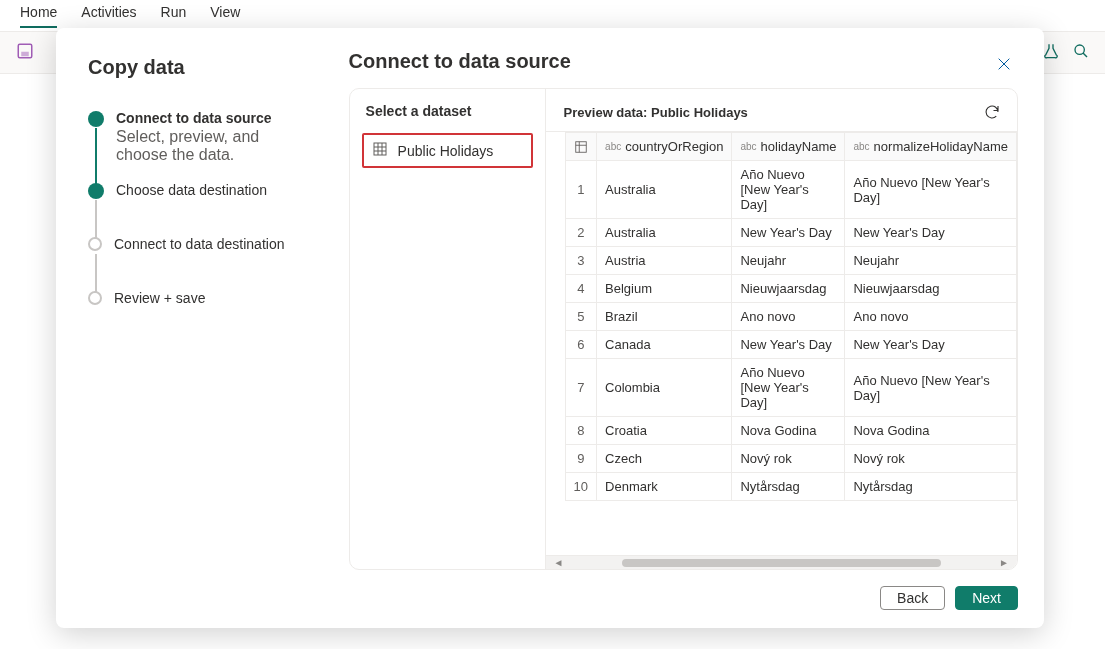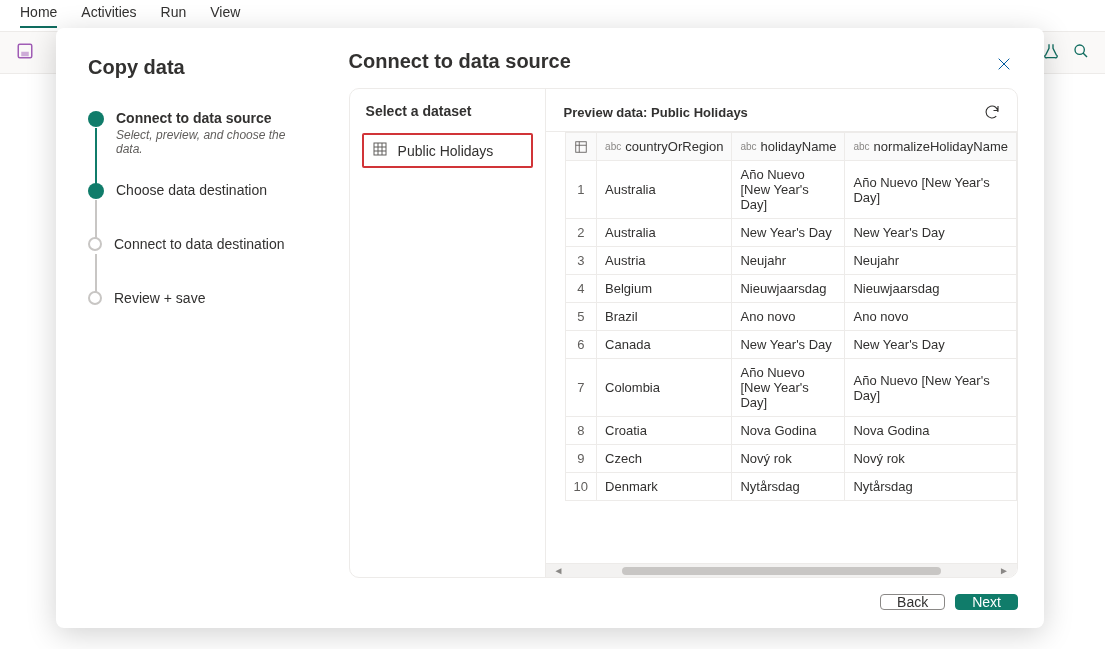--- a/index.html
+++ b/index.html
@@ -24,21 +24,21 @@
   .step { display: flex; align-items: flex-start; gap: 12px; min-height: 54px; position: relative; }
   .step .marker { width: 16px; height: 16px; border-radius: 50%; margin-top: 1px; flex-shrink: 0; display: flex; align-items: center; justify-content: center; }
   .step .line { position: absolute; left: 7px; top: 18px; width: 2px; background: #107c6a; bottom: -2px; }
   .step .line.gray { background: #c8c6c4; }
   .marker.done { background: #107c6a; }
   .marker.done::after { content: ""; width: 5px; height: 8px; border: solid #fff; border-width: 0 2px 2px 0; transform: rotate(45deg); margin-top: -2px; }
   .marker.filled { background: #107c6a; }
   .marker.empty { border: 2px solid #c8c6c4; width: 14px; height: 14px; }
   .step-label { font-size: 14px; }
   .step-label.bold { font-weight: 600; }
-  .step-sub { font-size: 12px; color: #605e5c; margin-top: 2px; font-style: italic; }
+  .step-sub { font-size: 16px; color: #605e5c; margin-top: 2px; }
 
   .wizard-right { flex: 1; padding: 22px 26px 18px 22px; display: flex; flex-direction: column; position: relative; }
   .right-header { display: flex; justify-content: space-between; align-items: flex-start; }
   .right-title { font-size: 20px; font-weight: 600; }
   .close-btn { width: 28px; height: 28px; cursor: pointer; display: flex; align-items: center; justify-content: center; }
   .close-btn svg { width: 16px; height: 16px; stroke: #005a9e; stroke-width: 1.5; }
 
   .panel { margin-top: 10px; flex: 1; border: 1px solid #edebe9; border-radius: 10px; display: flex; overflow: hidden; }
   .ds-left { width: 196px; border-right: 1px solid #edebe9; padding: 14px 12px; }
   .ds-title { font-weight: 600; font-size: 14px; margin-bottom: 14px; padding-left: 4px; }
@@ -58,21 +58,21 @@
   th { background: #fafafa; font-weight: 400; color: #323130; }
   th .colhead { display: flex; align-items: center; gap: 4px; }
   .type-tag { font-size: 10px; color: #8a8886; }
   td.rownum, th.rownum { text-align: center; width: 44px; color: #605e5c; }
   th.rownum svg { width: 14px; height: 14px; stroke: #605e5c; margin: 0 auto; display: block; }
   .scrollbar { height: 14px; background: #f3f2f1; display: flex; align-items: center; padding: 0 8px; justify-content: space-between; border-top: 1px solid #edebe9; }
   .scroll-thumb { height: 8px; background: #c8c6c4; width: 70%; border-radius: 4px; }
   .scroll-cap { color: #8a8886; font-size: 10px; }
 
   .footer-btns { display: flex; justify-content: flex-end; gap: 10px; margin-top: 16px; }
-  .btn { height: 16px; padding: 0 16px; border-radius: 4px; font-size: 14px; cursor: pointer; display: flex; align-items: center; }
+  .btn { height: 24px; padding: 0 16px; border-radius: 4px; font-size: 14px; cursor: pointer; display: flex; align-items: center; }
   .btn.secondary { background: #fff; border: 1px solid #8a8886; color: #323130; }
   .btn.primary { background: #107c6a; border: 1px solid #107c6a; color: #fff; }
 </style>
 </head>
 <body>
 
 <div class="tabs">
   <div class="tab active">Home</div>
   <div class="tab">Activities</div>
   <div class="tab">Run</div>

